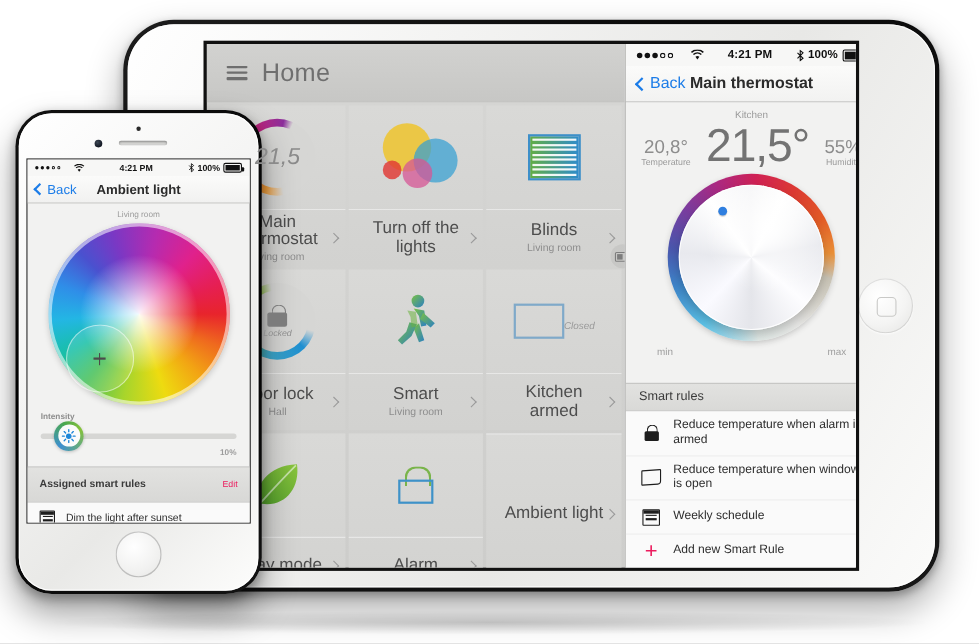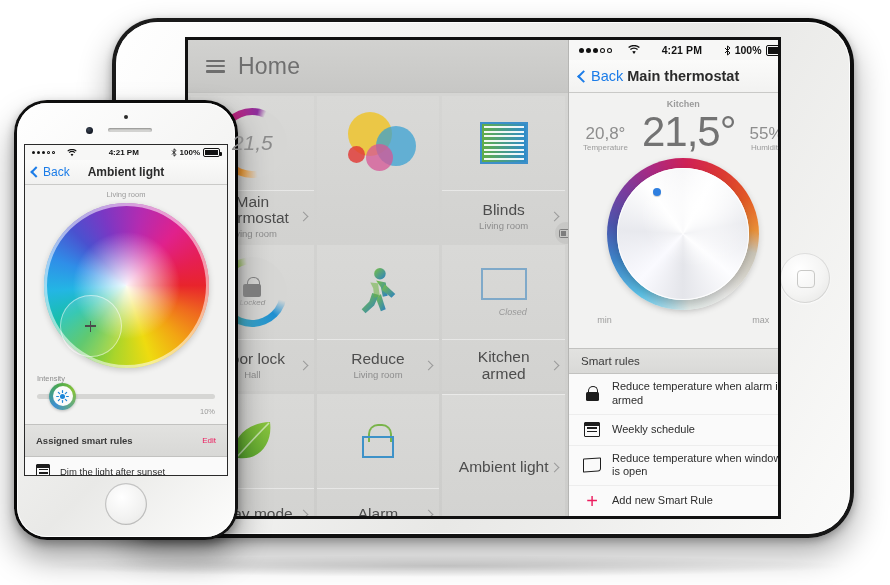--- a/index.html
+++ b/index.html
@@ -139,21 +139,21 @@
 
   .navbar{
     height:32px;background:linear-gradient(180deg,#fbfbfa,#f2f2f1);
     border-bottom:1px solid #c9c9c7;display:flex;align-items:center;position:relative;padding:0 10px;
   }
   .backbtn{display:flex;align-items:center;gap:3px;color:#1b7ce8;font-size:14.5px;cursor:pointer;}
   .bk-chev{width:7px;height:7px;border-left:2px solid #1b7ce8;border-bottom:2px solid #1b7ce8;transform:rotate(45deg);}
   .navtitle{position:absolute;left:0;right:0;text-align:center;font-size:14.5px;font-weight:bold;color:#2b2b2b;pointer-events:none;}
 
   .dbody{flex:1;display:flex;flex-direction:column;align-items:center;background:#f2f2f1;padding-top:6px;}
-  .room{font-size:9px;color:#9b9b9b;margin-bottom:3px;font-weight:bold;}
+  .room{font-size:9px;color:#9b9b9b;margin-bottom:3px;}
   .readouts{display:flex;align-items:flex-end;justify-content:center;gap:14px;width:100%;padding:0 14px;box-sizing:border-box;}
   .ro{display:flex;flex-direction:column;align-items:center;}
   .ro .v{font-size:17px;color:#8d8d8d;line-height:1;}
   .ro .l{font-size:8px;color:#9b9b9b;margin-top:1px;}
   .bigtemp{font-size:42px;color:#737373;line-height:.95;font-weight:300;letter-spacing:-1px;}
 
   .dialwrap{position:relative;margin-top:6px;width:152px;height:152px;}
   .dialring{
     position:absolute;inset:0;border-radius:50%;
     background:conic-gradient(from 215deg,
@@ -241,21 +241,21 @@
     box-shadow:0 2px 6px rgba(0,0,0,.18), inset 0 0 0 3px rgba(255,255,255,.55);
   }
   .picker{
     position:absolute;left:16px;top:92px;width:62px;height:62px;border-radius:50%;
     background:rgba(255,255,255,.14);box-shadow:inset 0 0 0 1px rgba(255,255,255,.5);
     display:flex;align-items:center;justify-content:center;
   }
   .picker::before{content:"";position:absolute;width:11px;height:1.4px;background:#4b4b4b;}
   .picker::after{content:"";position:absolute;width:1.4px;height:11px;background:#4b4b4b;}
 
-  .intensity-block{padding:6px 12px 8px;}
+  .intensity-block{padding:6px 12px 8px;font-weight:bold;}
   .int-label{font-size:7.5px;color:#8d8d8d;margin-bottom:3px;}
   .slider{position:relative;height:20px;display:flex;align-items:center;}
   .track{position:absolute;left:0;right:0;height:5px;border-radius:3px;background:#d6d6d4;}
   .knob{
     position:relative;left:12px;width:27px;height:27px;border-radius:50%;
     background:conic-gradient(from 220deg,#3d8fd0,#4aa84e 120deg,#86c23a 200deg,#3d8fd0 360deg);
     display:flex;align-items:center;justify-content:center;box-shadow:0 1px 3px rgba(0,0,0,.22);
   }
   .knob::after{content:"";position:absolute;inset:3.5px;border-radius:50%;background:#fbfbfa;}
   .sun{position:relative;z-index:2;width:13px;height:13px;}
@@ -319,20 +319,24 @@
             </div>
 
             <div class="cell">
               <div class="art">
                 <div class="bubbles">
                   <b class="b1"></b>
                     <b class="b2"></b>
                     <b class="b3"></b>
                     <b class="b4"></b>
                 </div>
+              </div>
+              <div class="cap">
+                <div class="t">Turn off the lights</div>
+                <div class="chev"></div>
               </div>
             </div>
 
             <div class="cell">
               <div class="art">
                 <div class="blinds">
                   <i></i>
                     <i></i>
                     <i></i>
                     <i></i>
@@ -383,29 +387,29 @@
                     <path d="M31 18 L42 28 L38 32 L28 24 Z"></path>
                     <path d="M27 28 L32 44 L27 46 L22 33 Z"></path>
                     <path d="M25 29 L20 40 L11 48 L7 44 L15 36 L18 27 Z"></path>
                   </g>
                   <g fill="#6bb33f" opacity=".55">
                     <path d="M16 16 L24 17 L26 31 L20 32 L19 22 Z"></path>
                   </g>
                 </svg>
               </div>
               <div class="cap">
-                <div class="t">Reduce</div>
+                <div class="t">Smart</div>
                 <div class="s">Living room</div>
                 <div class="chev"></div>
               </div>
             </div>
 
             <div class="cell">
               <div class="art">
-                <div style="display:flex;flex-direction:column;align-items:flex-end;">
+                <div style="display:flex;flex-direction:row;align-items:center;">
                   <div class="winrect"></div>
                   <div class="wincap">Closed</div>
                 </div>
               </div>
               <div class="cap">
                 <div class="t">Kitchen armed</div>
                 <div class="chev"></div>
               </div>
             </div>
 
@@ -523,33 +527,33 @@
                   <span class="ri-lock">
                       <span class="lb2"></span>
                       <span class="lc"></span>
                     </span>
                 </span>
                 <span class="rtxt">Reduce temperature when alarm is armed</span>
               </div>
 
               <div class="rule">
                 <span class="ri">
+                    <span class="ri-window"></span>
+                  </span>
+                <span class="rtxt">Reduce temperature when window is open</span>
+              </div>
+
+              <div class="rule">
+                <span class="ri">
                   <span class="ri-cal">
                       <i></i>
                       <i></i>
                     </span>
                 </span>
                 <span class="rtxt">Weekly schedule</span>
-              </div>
-
-              <div class="rule">
-                <span class="ri">
-                    <span class="ri-window"></span>
-                  </span>
-                <span class="rtxt">Reduce temperature when window is open</span>
               </div>
 
               <div class="rule">
                 <span class="ri">
                     <span class="ri-plus">+</span>
                   </span>
                 <span class="rtxt">Add new Smart Rule</span>
               </div>
 
             </div>

